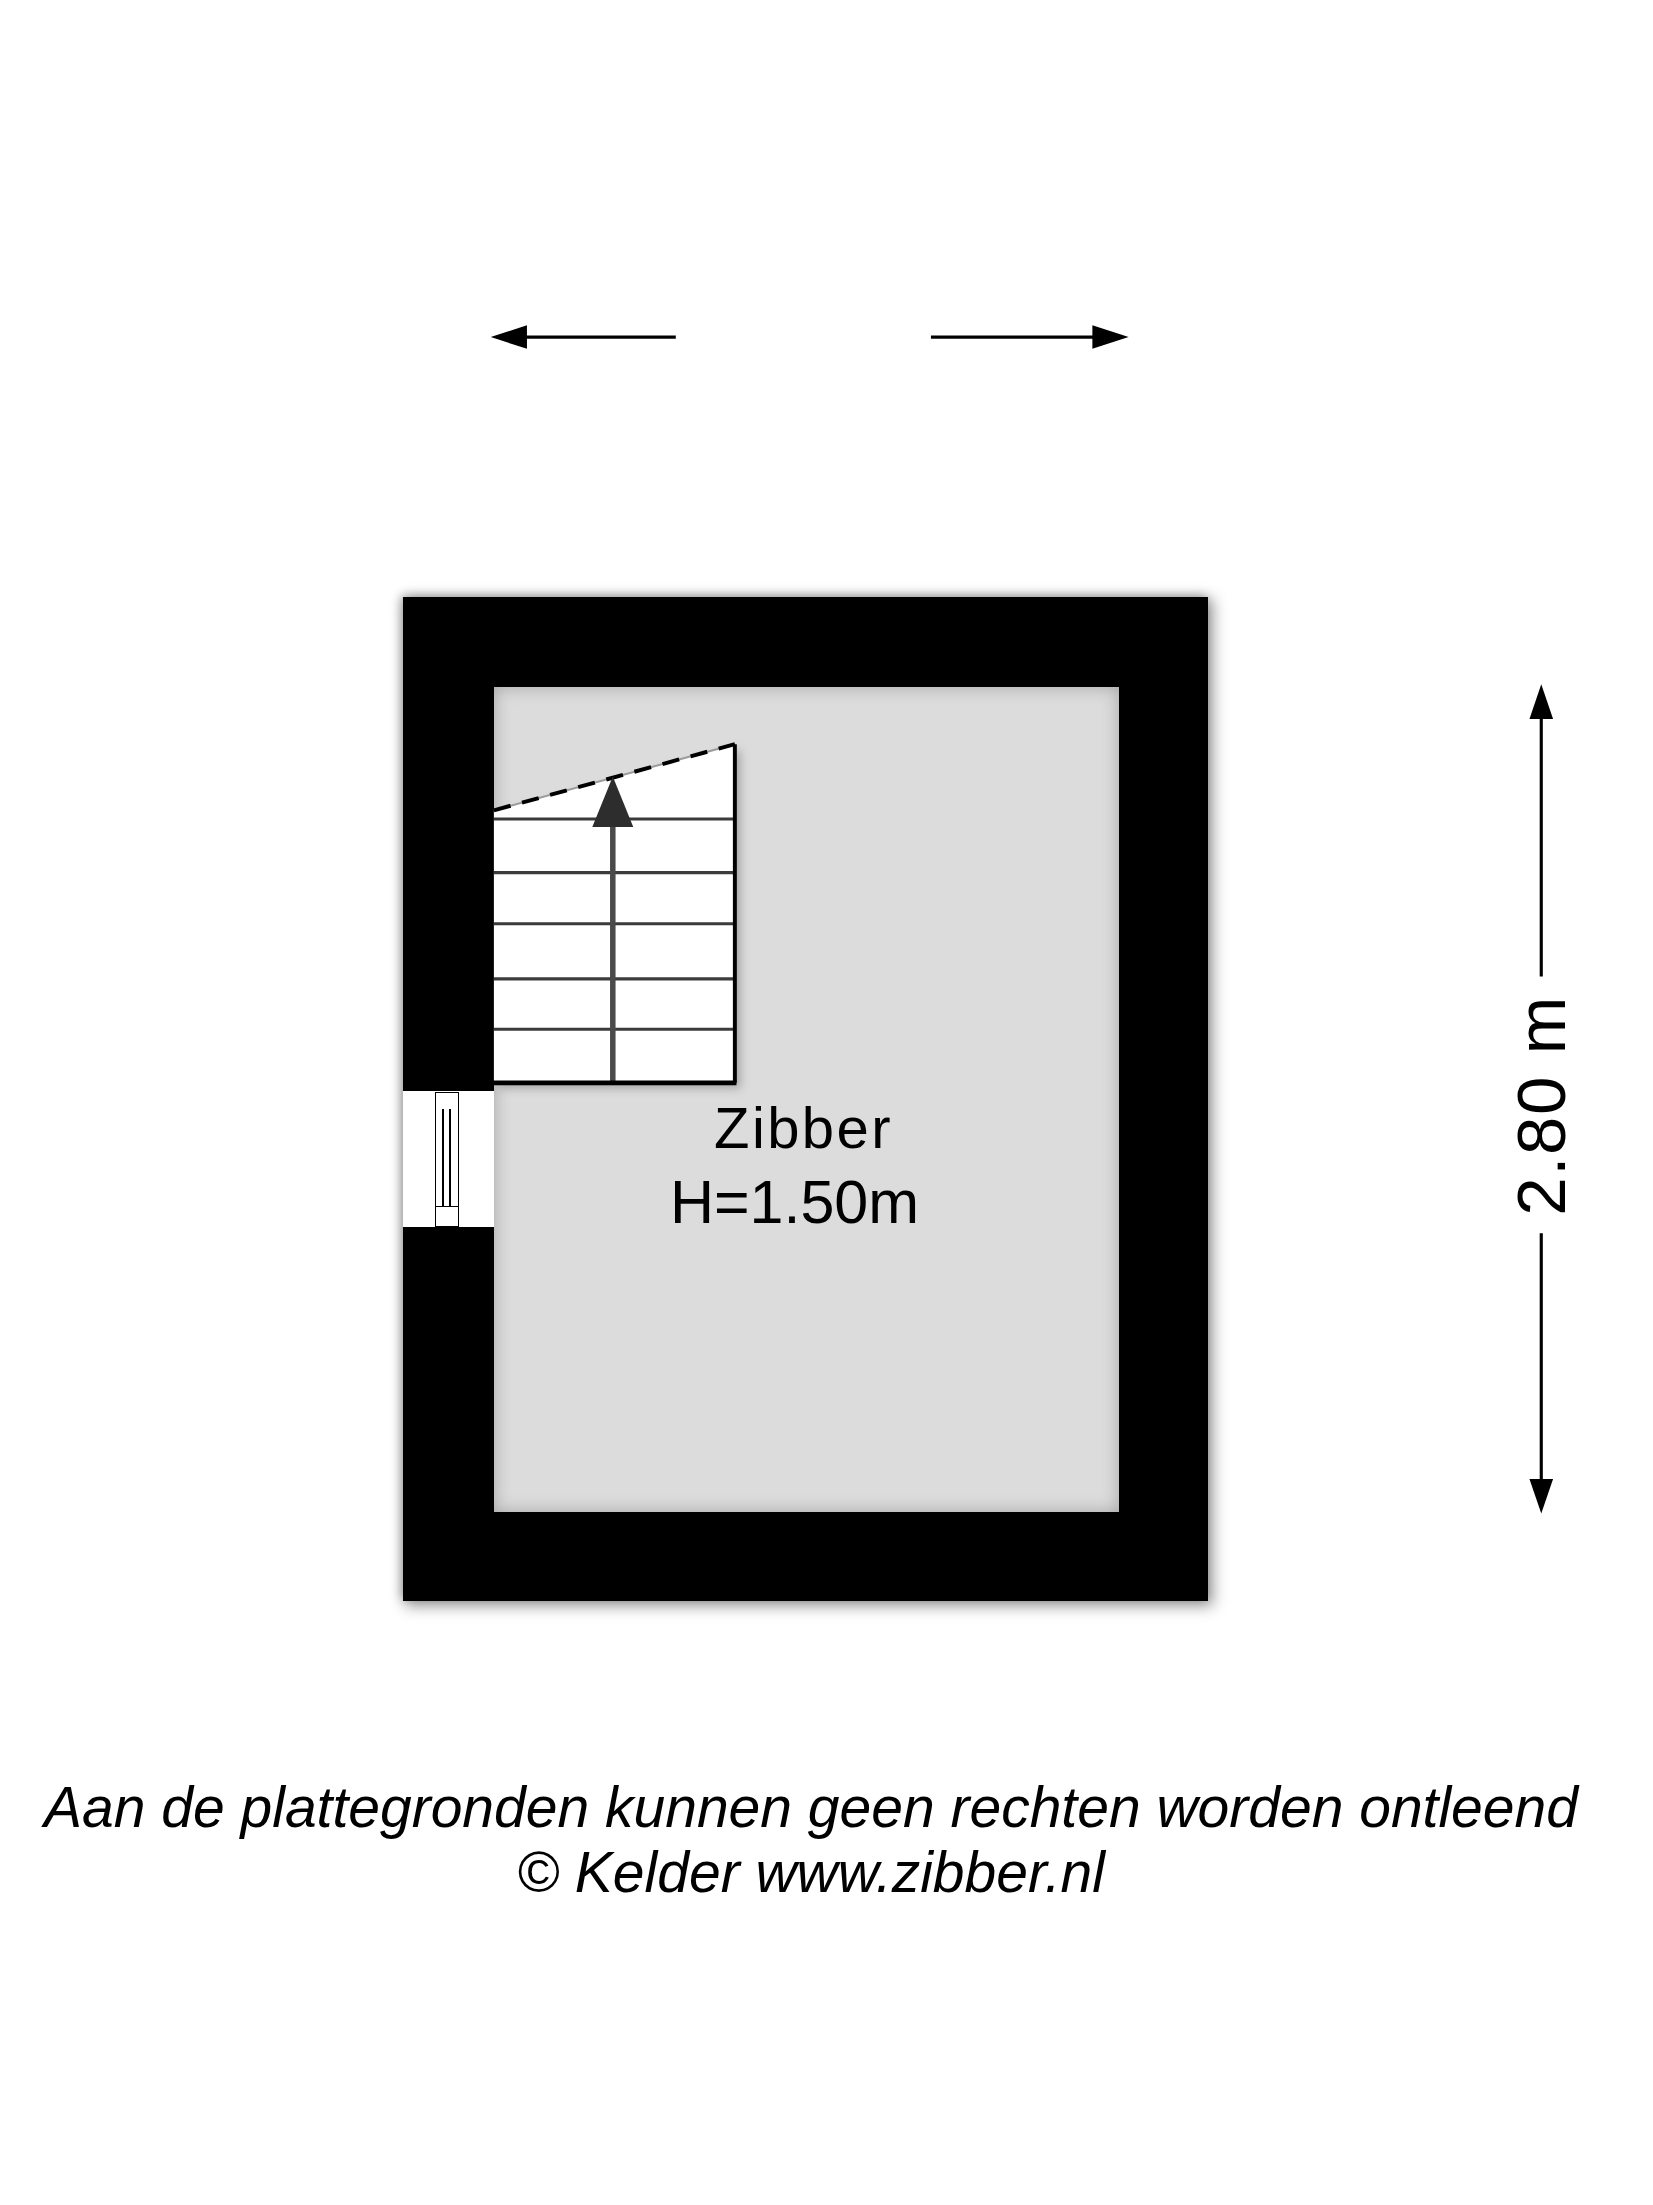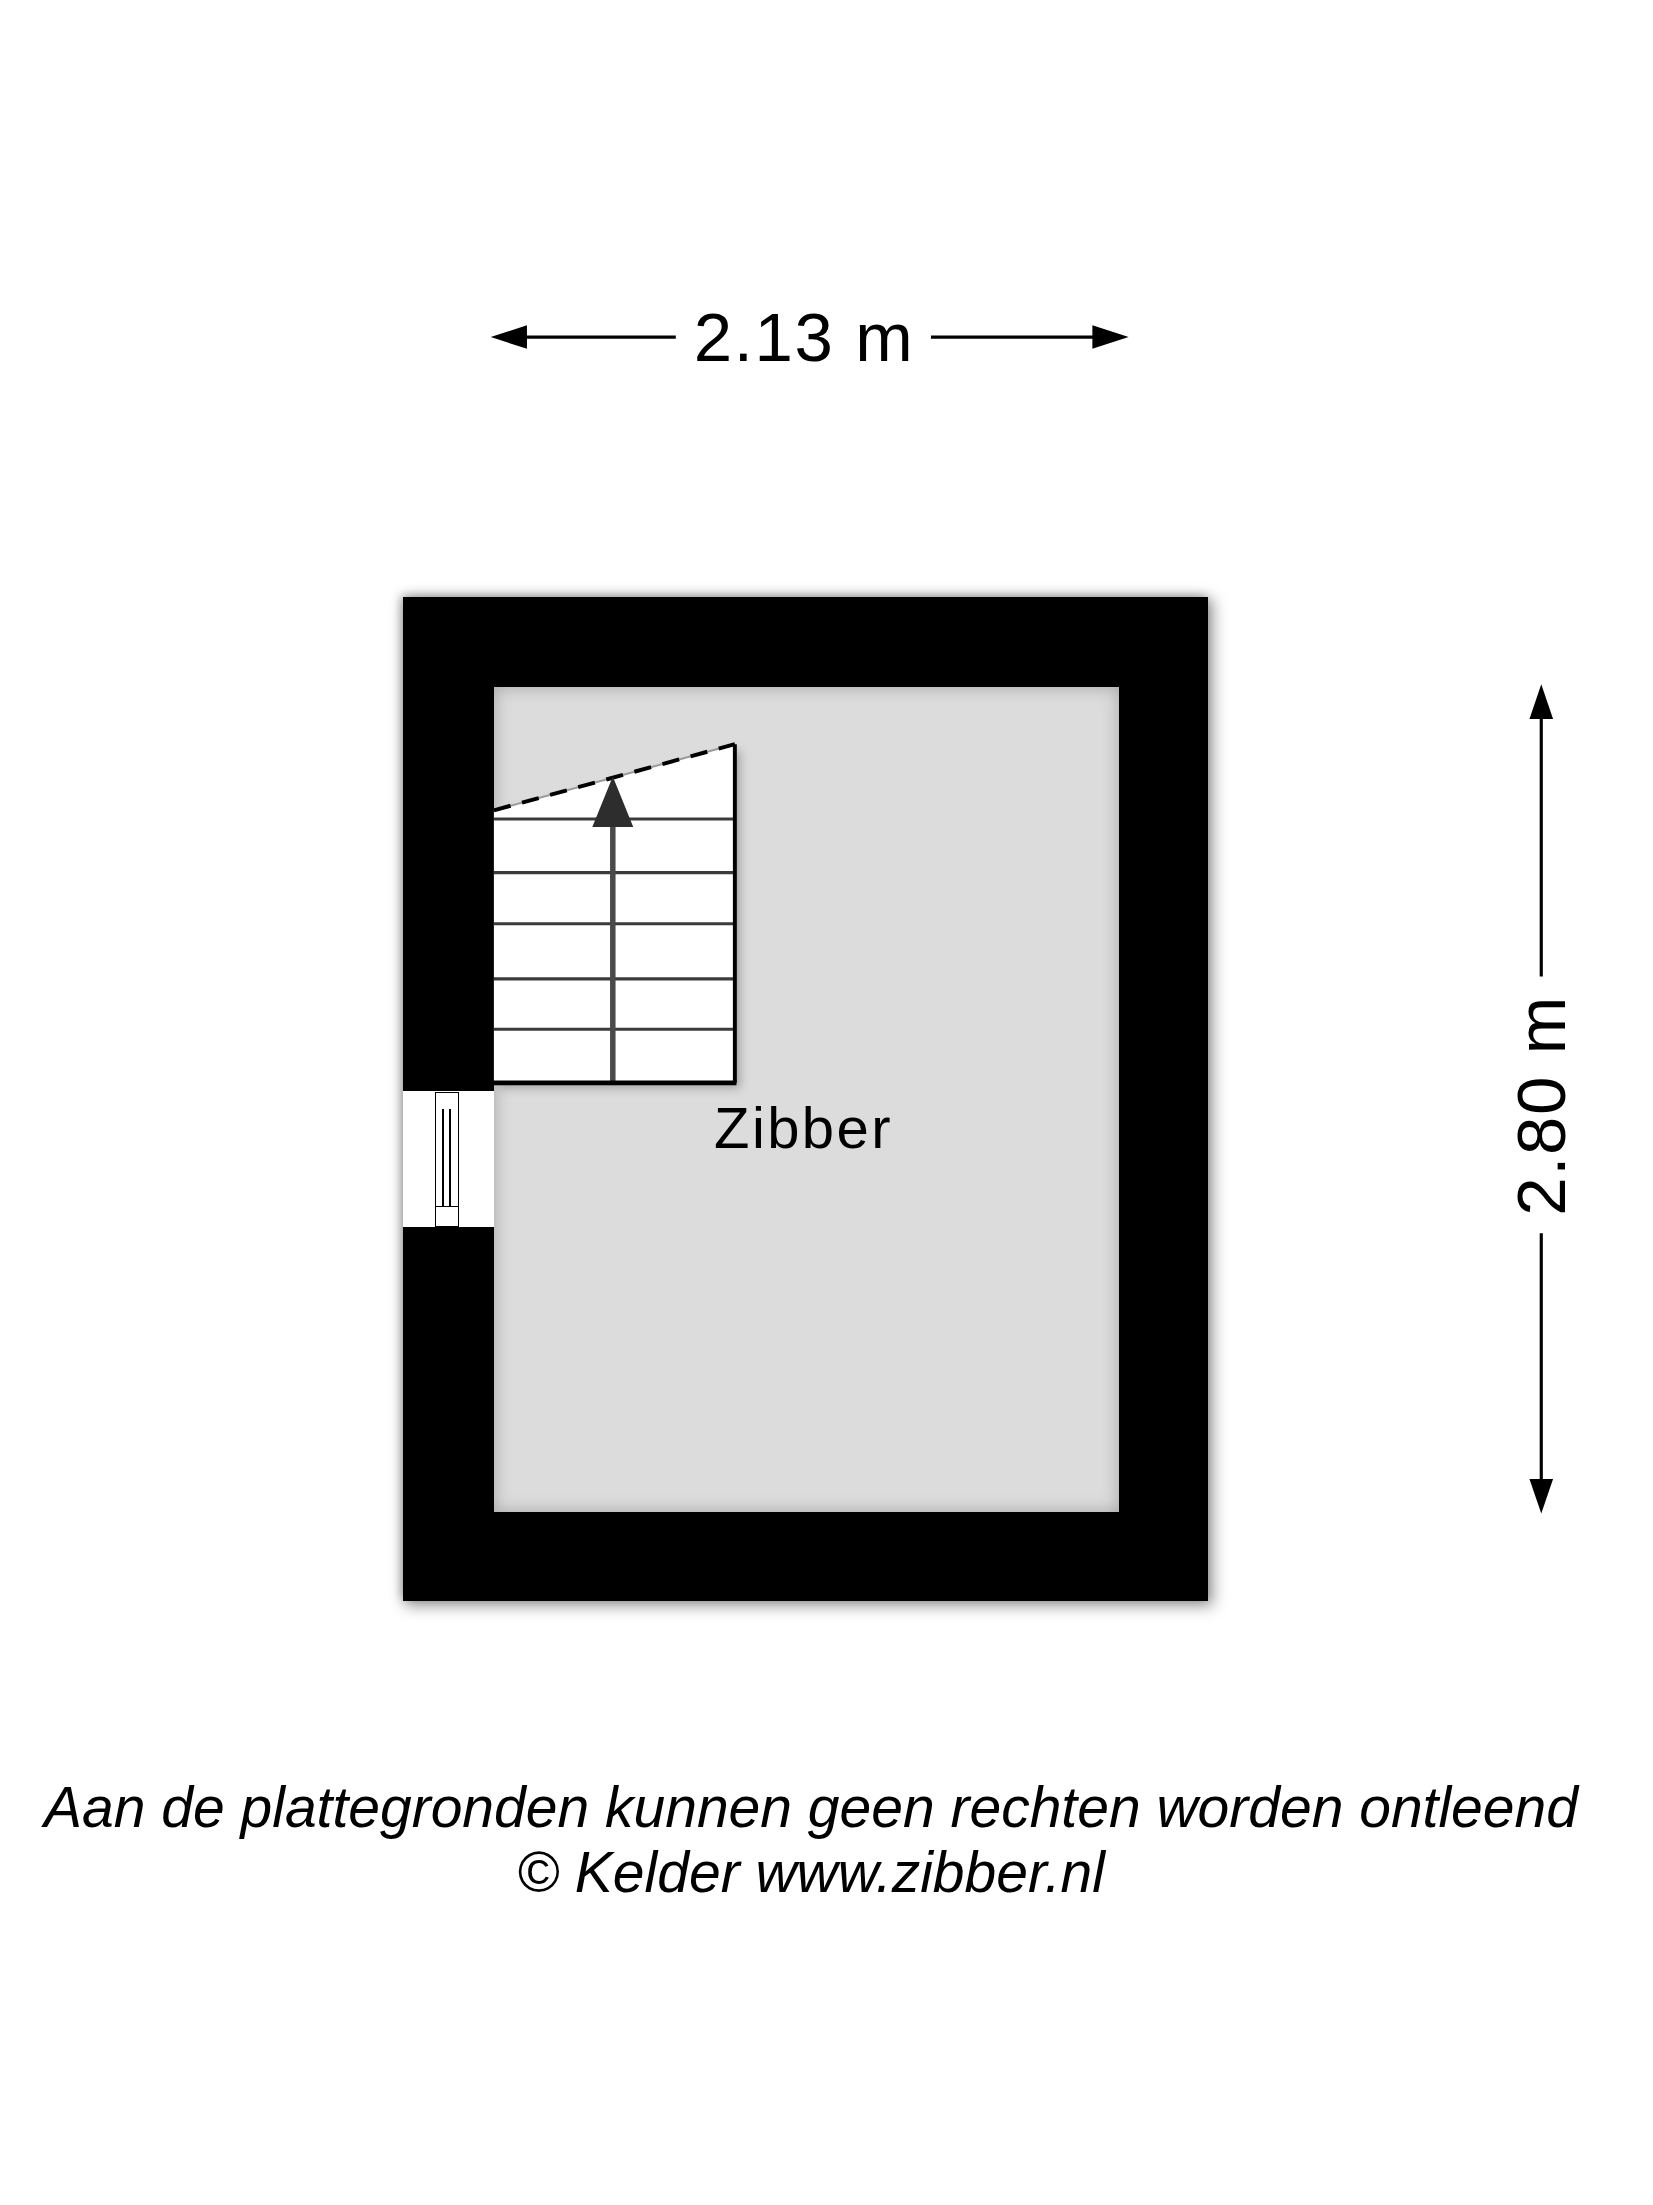--- a/index.html
+++ b/index.html
@@ -156,22 +156,22 @@
     <polygon points="1433,428 1387,413 1387,443" fill="#000"></polygon>
 
     <g stroke="#000" stroke-width="4">
       <line x1="1957" y1="906" x2="1957" y2="1240"></line>
       <line x1="1957" y1="1566" x2="1957" y2="1884"></line>
     </g>
     <polygon points="1957,869 1942,913 1972,913" fill="#000"></polygon>
     <polygon points="1957,1922 1942,1878 1972,1878" fill="#000"></polygon>
   </svg>
 
-  <div class="abs dim-label dim-label-width">2.13 m</div>
   <div class="abs dim-label dim-label-height">2.80 m</div>
 
   <div class="abs room-name">Zibber</div>
+  <div class="abs room-height">H=1.50m</div>
 
   <div class="abs footer-line footer-1">Aan de plattegronden kunnen geen rechten worden ontleend</div>
   <div class="abs footer-line footer-2">© Kelder www.zibber.nl</div>
 
 </div>
 
 
 </body></html>

